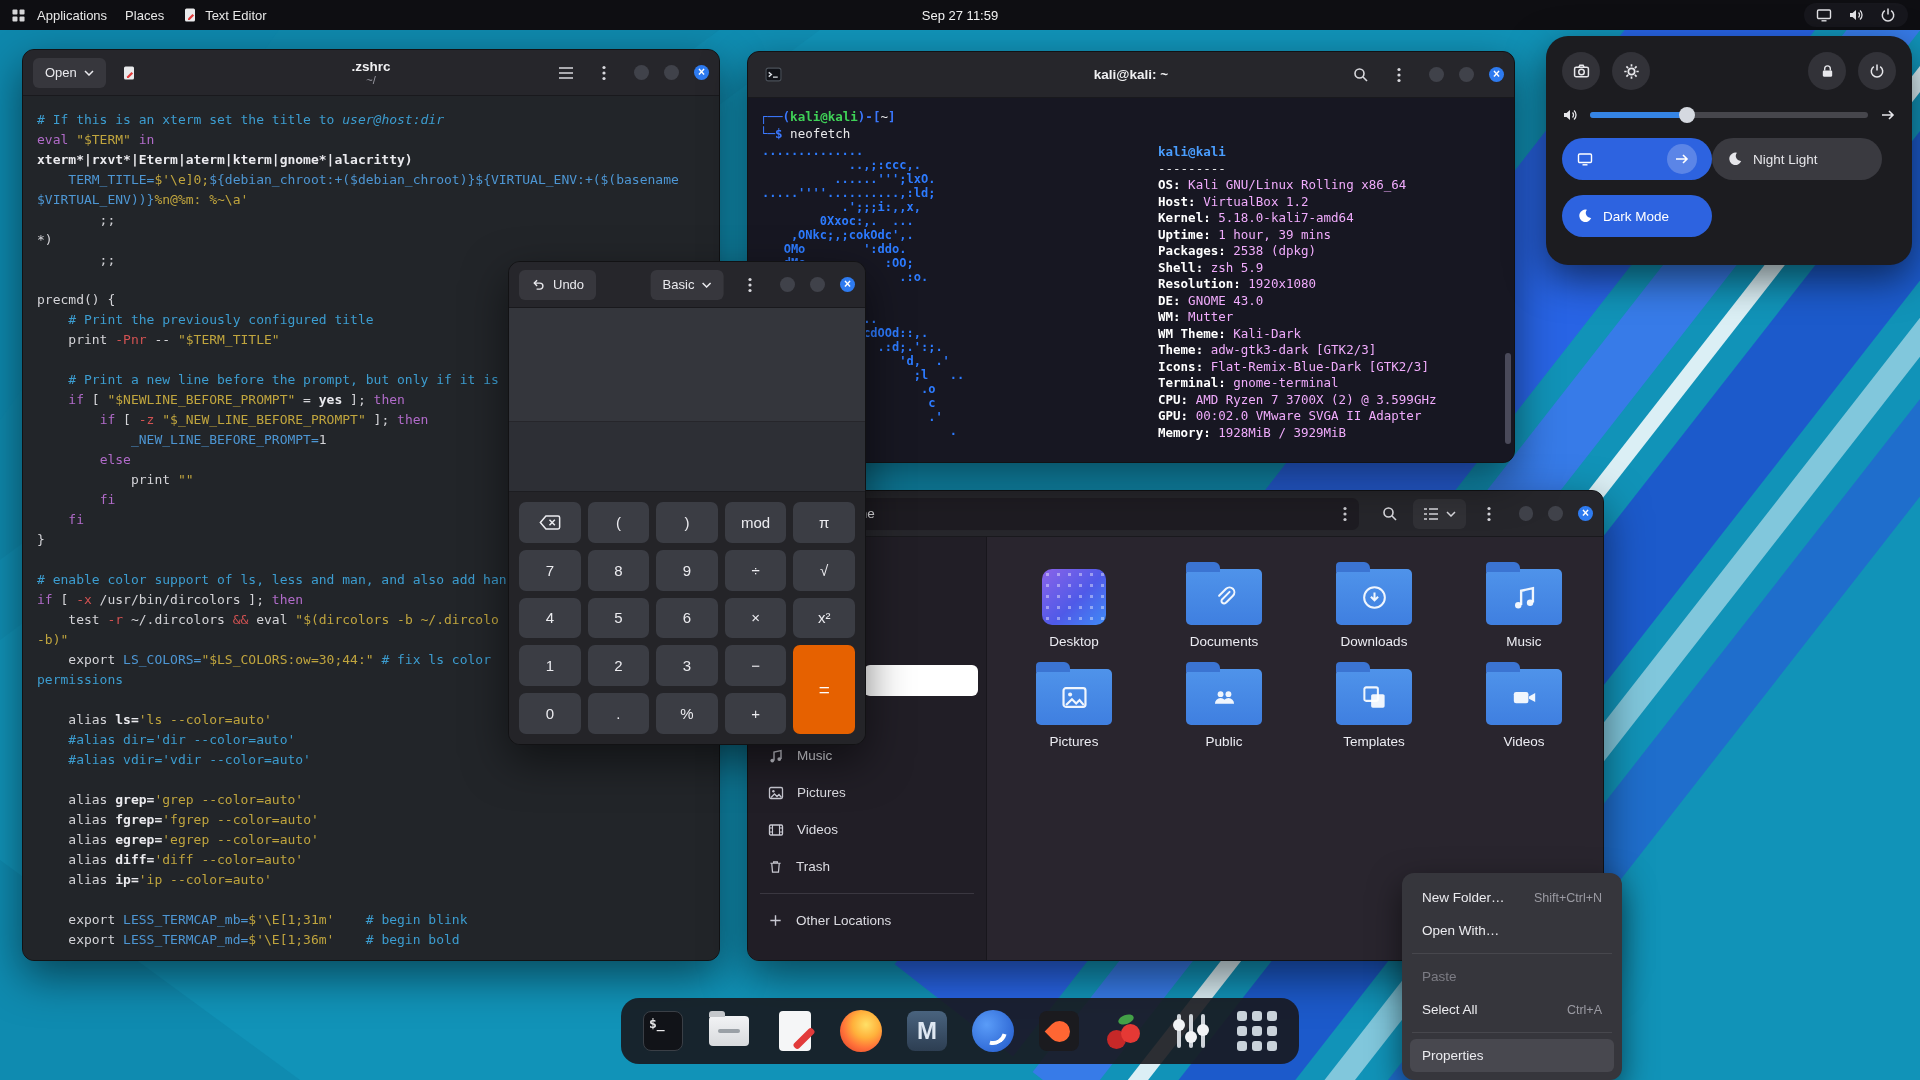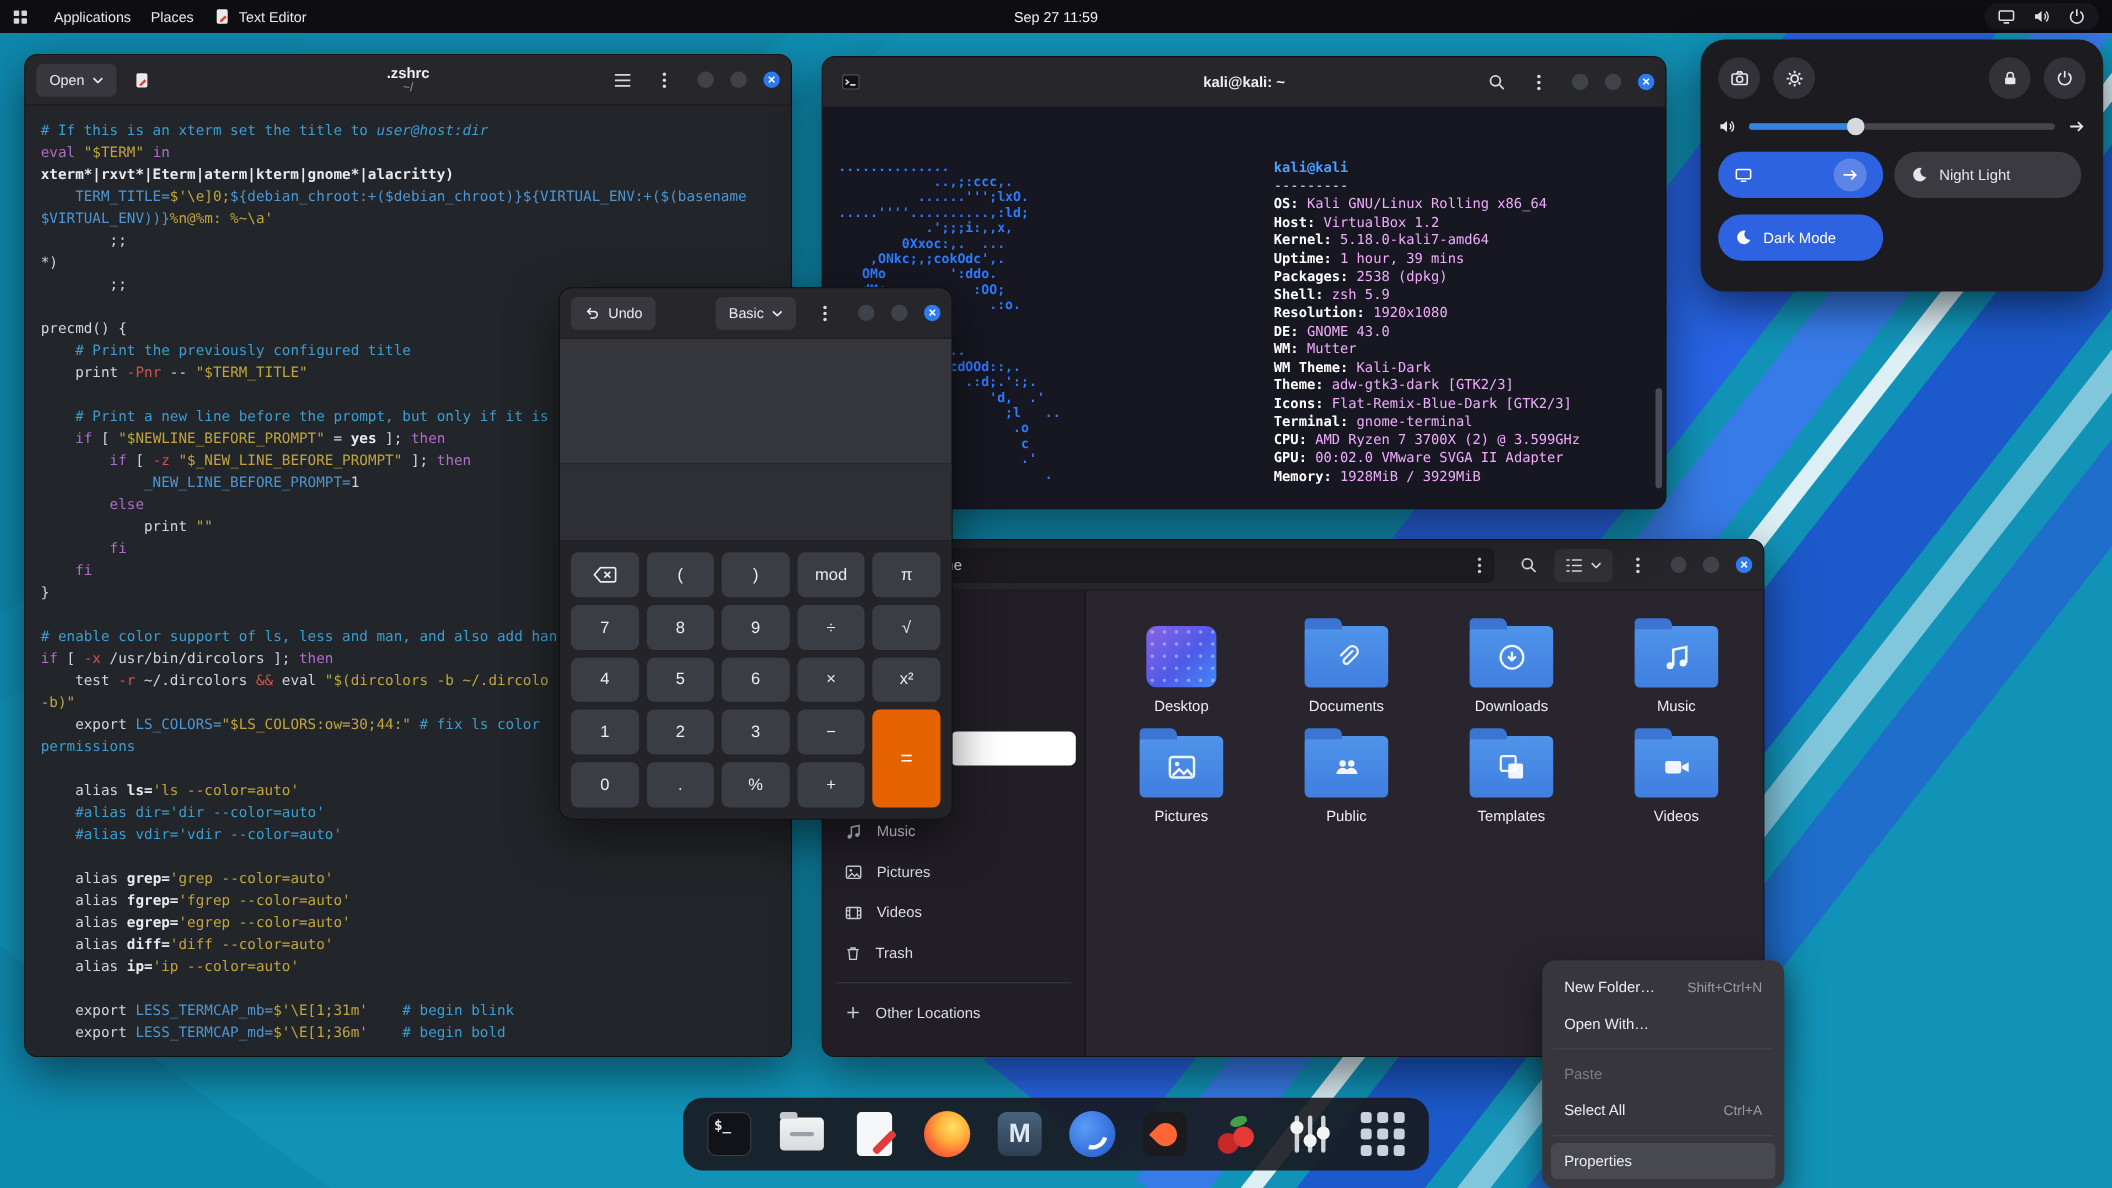--- a/index.html
+++ b/index.html
@@ -5,21 +5,21 @@
   html,body{margin:0;padding:0;background:#000;}
   .stage{position:relative;width:1920px;height:1080px;overflow:hidden;
          font-family:"Liberation Sans",sans-serif;background:#1193b8;}
   .stage *{box-sizing:border-box;}
   svg{display:block;}
   .wallpaper{position:absolute;inset:0;z-index:0;}
 
   
   .topbar{position:absolute;top:0;left:0;right:0;height:30px;background:#0e0e12;
           display:flex;align-items:center;color:#e8e8e8;font-size:13px;z-index:50;padding:0 12px;}
-  .tb-left{display:flex;align-items:center;gap:18px;}
+  .tb-left{display:flex;align-items:center;gap:6px;}
   .tb-grid{color:#d6d6d8;display:flex;}
   .tb-menu{display:flex;align-items:center;gap:7px;padding:3px 6px;border-radius:4px;cursor:default;}
   .tb-clock{position:absolute;left:50%;transform:translateX(-50%);color:#f2f2f2;}
   .tb-right{margin-left:auto;display:flex;align-items:center;gap:16px;background:#17171d;
             border-radius:14px;padding:4px 12px;}
   .tb-ic{display:flex;align-items:center;color:#e2e2e6;}
 
   
   .win{position:absolute;border-radius:12px;overflow:hidden;
        box-shadow:0 16px 44px rgba(0,0,0,.5);background:#222529;border:1px solid #121214;}
@@ -86,21 +86,21 @@
   .qs-row1{display:flex;align-items:center;}
   .qs-circle{width:38px;height:38px;border-radius:50%;background:#323238;display:flex;
              align-items:center;justify-content:center;color:#e8e8ec;margin-right:12px;}
   .qs-circle:last-child{margin-right:0;}
   .qs-spacer{flex:1;}
   .qs-volume{display:flex;align-items:center;margin-top:17px;gap:12px;}
   .qs-slider{flex:1;height:6px;background:#46464c;border-radius:3px;position:relative;}
   .qs-fill{height:100%;background:#3584e4;border-radius:3px;}
   .qs-knob{position:absolute;top:50%;transform:translate(-50%,-50%);width:16px;height:16px;
            border-radius:50%;background:#d5d9e0;}
-  .qs-toggles{display:flex;gap:10px;margin-top:15px;}
+  .qs-toggles{display:flex;margin-top:15px;}
   .qs-toggle{height:42px;border-radius:21px;display:flex;align-items:center;padding:0 15px;
              gap:10px;font-size:13.5px;}
   .qs-toggle.active{background:#2d63e0;color:#fff;}
   .qs-toggle.inactive{background:#3a3a40;color:#e6e6ea;}
   .qs-screen{width:150px;} .qs-night{width:170px;} .qs-dark{width:150px;margin-top:0;}
   .qs-arrow{width:30px;height:30px;border-radius:50%;background:rgba(255,255,255,.22);
             display:flex;align-items:center;justify-content:center;margin-left:auto;}
 
   
   .win-files{left:747px;top:490px;width:857px;height:471px;z-index:11;background:#2a262f;}
@@ -376,20 +376,24 @@
               <circle cx="2" cy="8" r="1.6"></circle>
               <circle cx="2" cy="13.5" r="1.6"></circle>
             </g>
           </svg>
         </span>
       <span class="wc min"></span>
       <span class="wc max"></span>
       <span class="wc close"></span>
     </div>
     <div class="term-body">
+      <div>
+          <div class="t-line"><span class="c-tblue">┌──(</span><span class="c-tgreen">kali@kali</span><span class="c-tblue">)-[</span><span class="c-twhite">~</span><span class="c-tblue">]</span></div>
+          <div class="t-line"><span class="c-tblue">└─$</span><span class="c-twhite"> neofetch</span></div>
+        </div>
       <pre class="t-art">..............
             ..,;:ccc,.
           ......''';lxO.
 .....''''..........,:ld;
            .';;;i:,,x,
         0Xxoc:,.  ...
     ,ONkc;,;cokOdc',.
    OMo        ':ddo.
    dMc           :OO;
    0M.             .:o.

